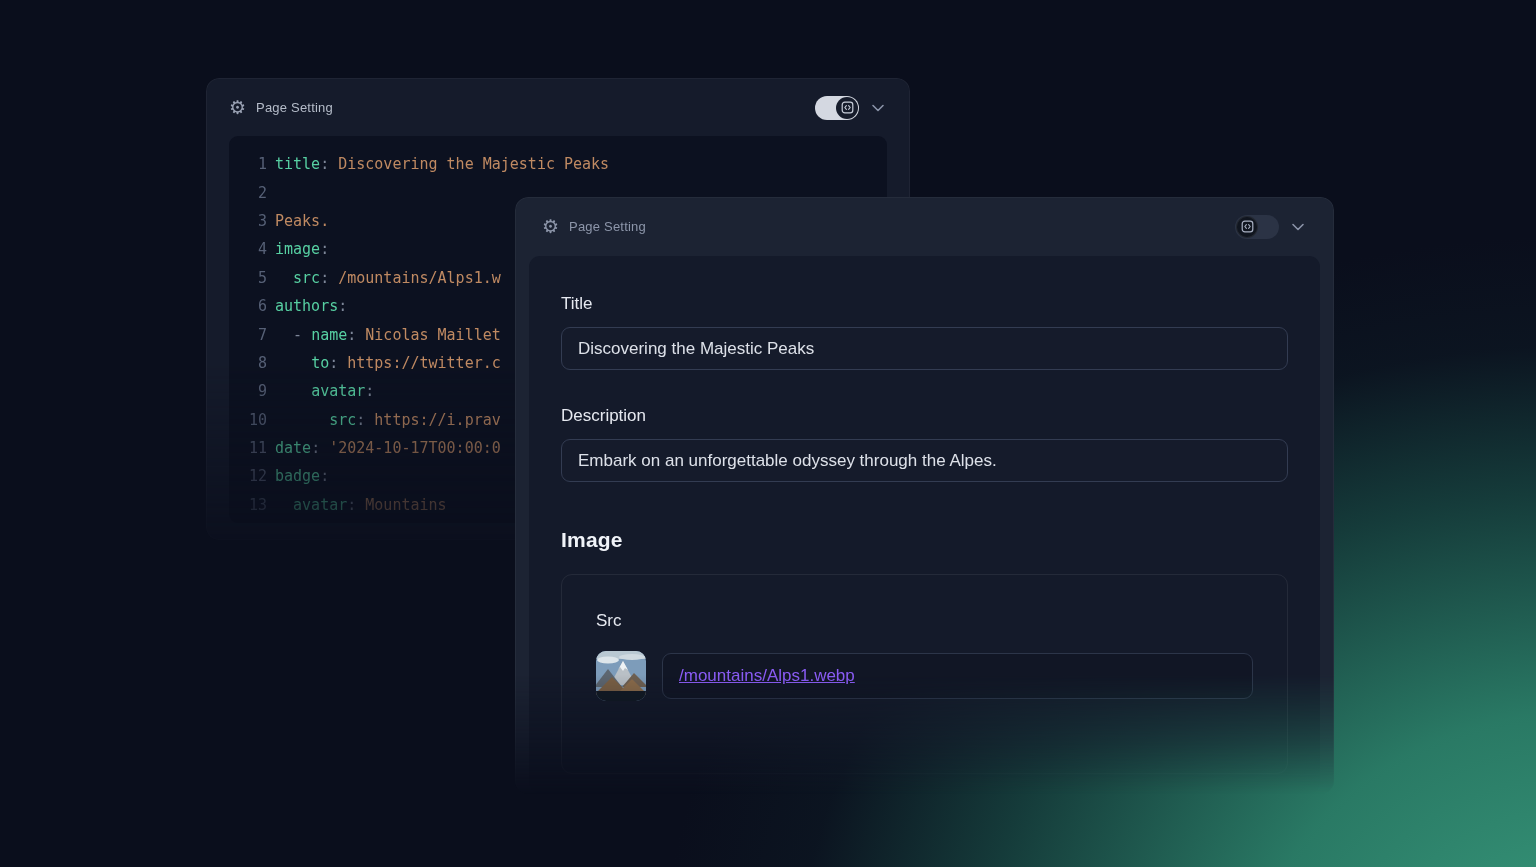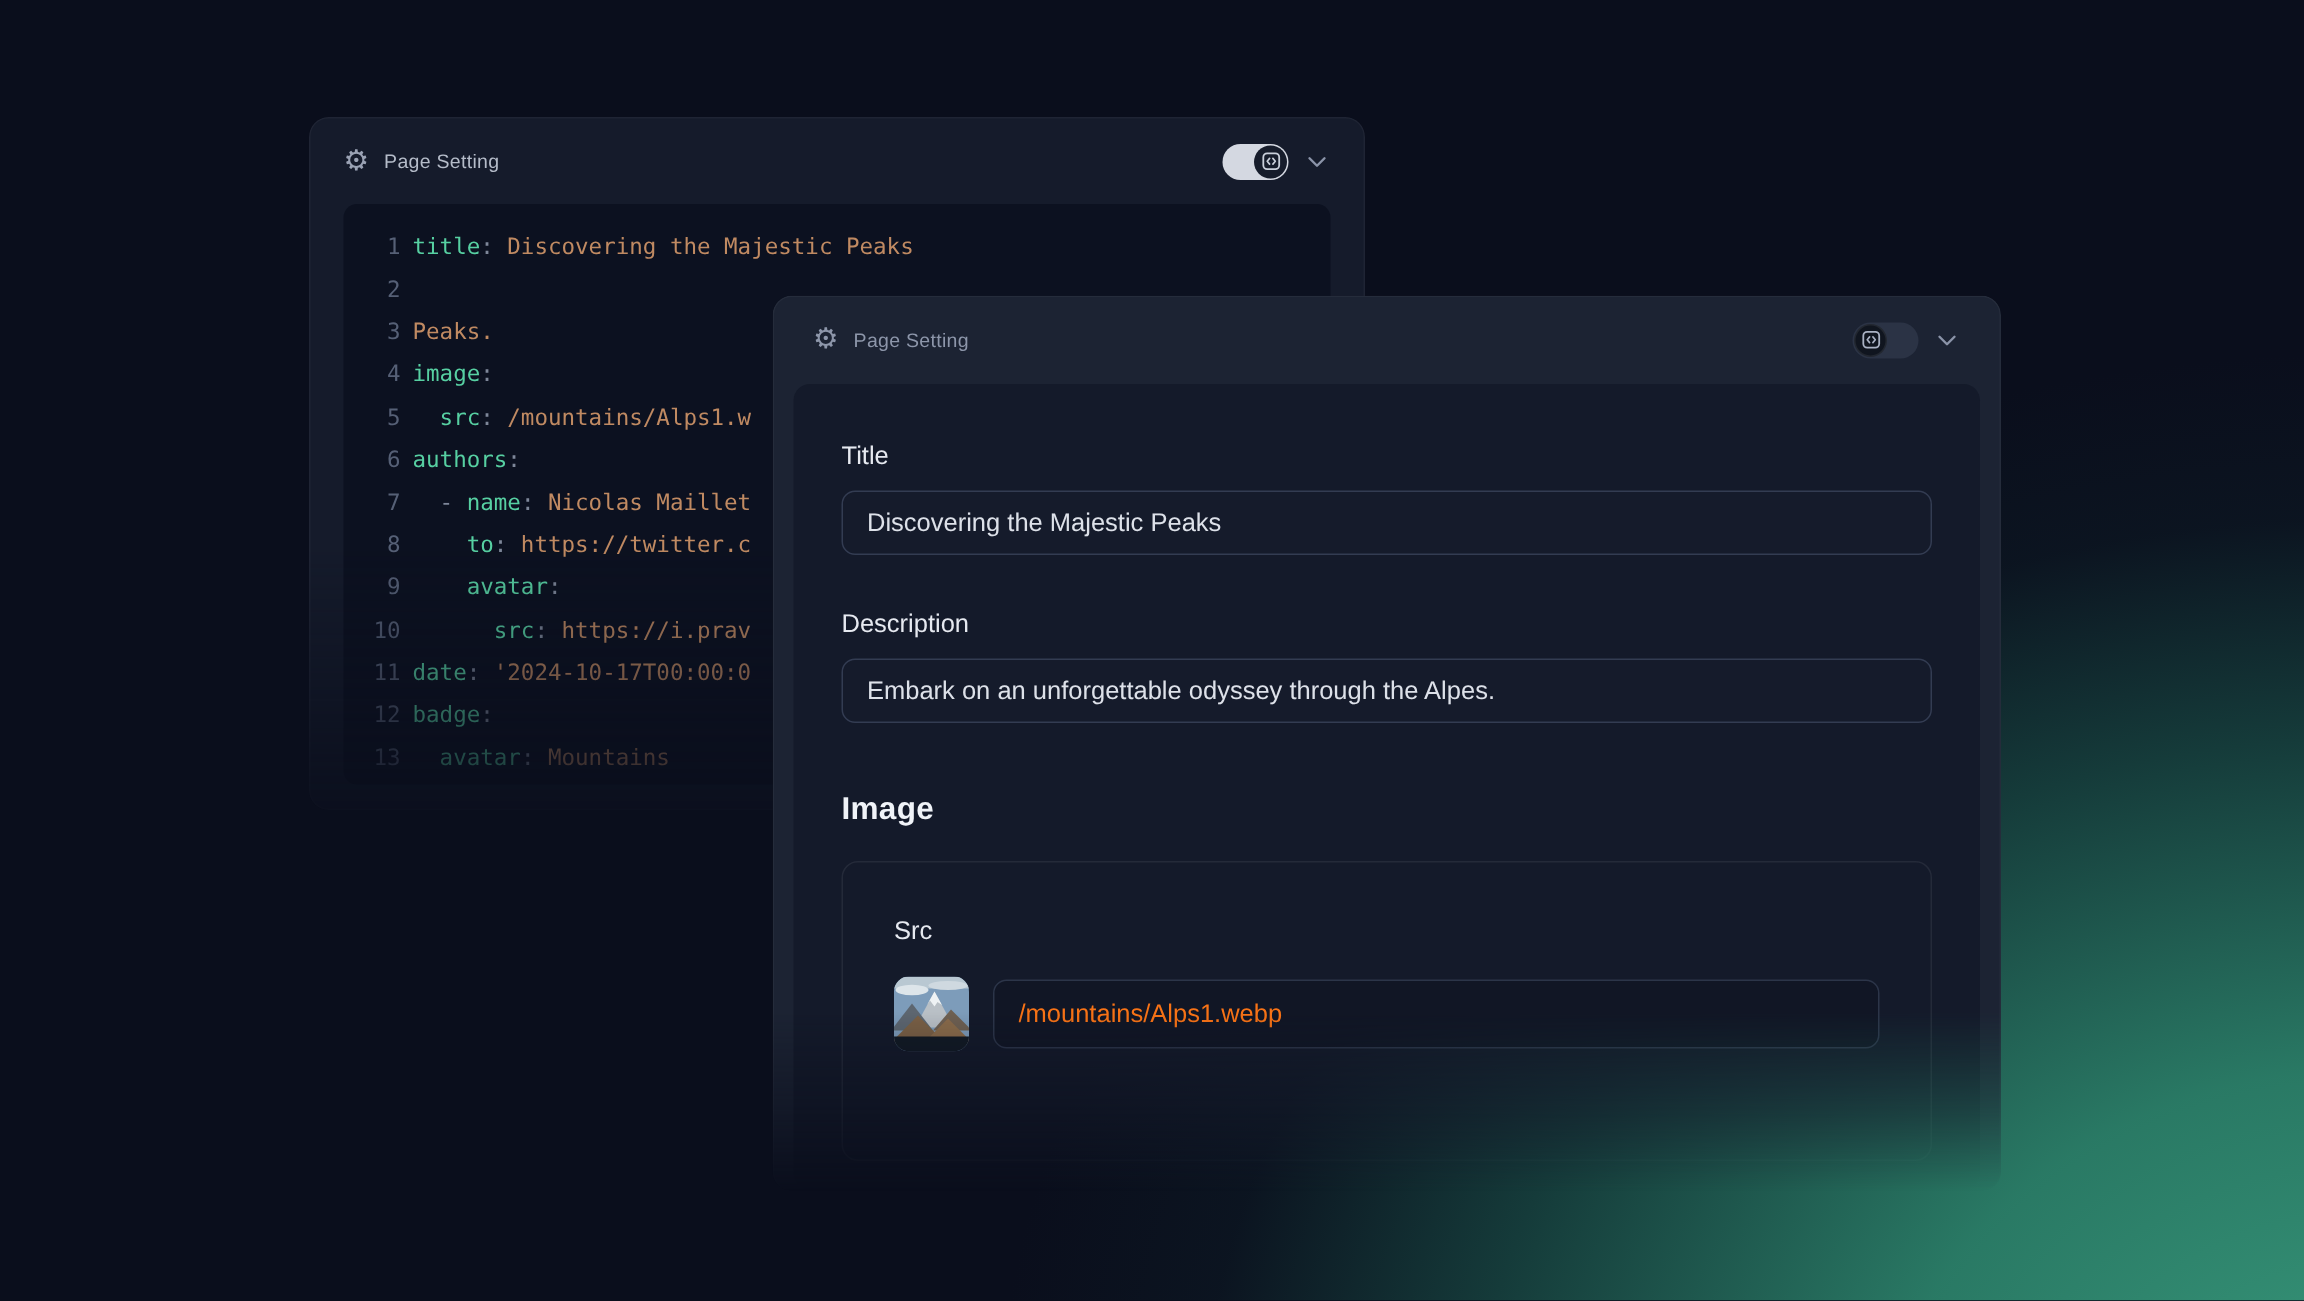--- a/index.html
+++ b/index.html
@@ -83,21 +83,21 @@
   .image-card{
     border:1px solid rgba(255,255,255,.07);border-radius:11px;
     padding:36px 34px 34px 34px;height:200px;box-sizing:border-box;
   }
   .src-row{display:flex;align-items:center;gap:16px;margin-top:20px;}
   .thumb{width:50px;height:50px;border-radius:10px;overflow:hidden;flex:none;}
   .thumb svg{display:block;}
   .src-input{
     flex:1;height:44px;border-radius:9px;border:1px solid #2c3549;
     background:rgba(12,17,30,.35);outline:none;padding:0 16px;
-    font-size:17px;color:#f97316;font-family:"Liberation Sans",sans-serif;
+    font-size:17px;color:#8b5cf6;font-family:"Liberation Sans",sans-serif;text-decoration:underline;
   }
 </style>
 </head>
 <body>
 
 <div class="bg-glow"></div>
 
 <div class="panel" id="code-panel">
   <div class="panel-header">
     <span class="gear">⚙</span>

